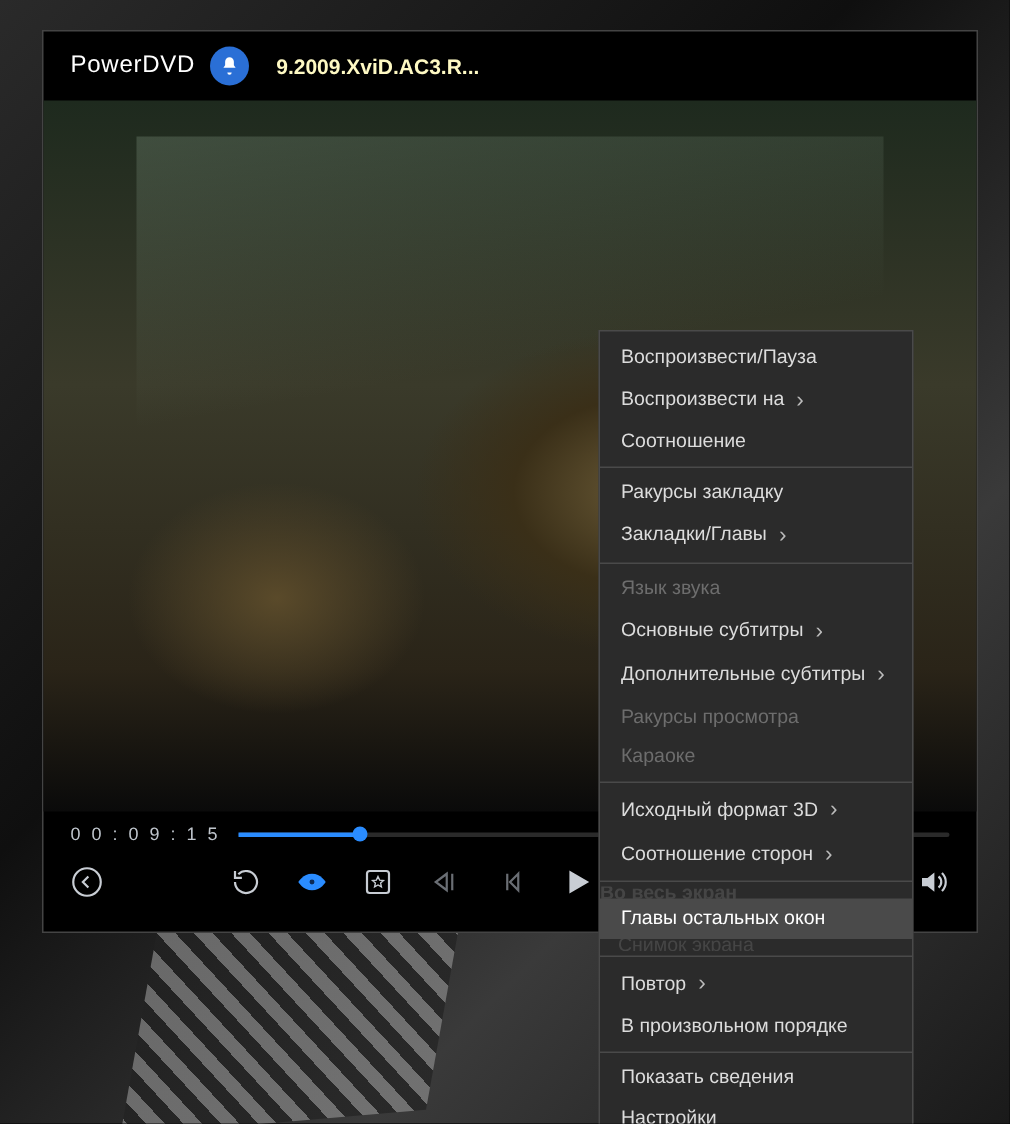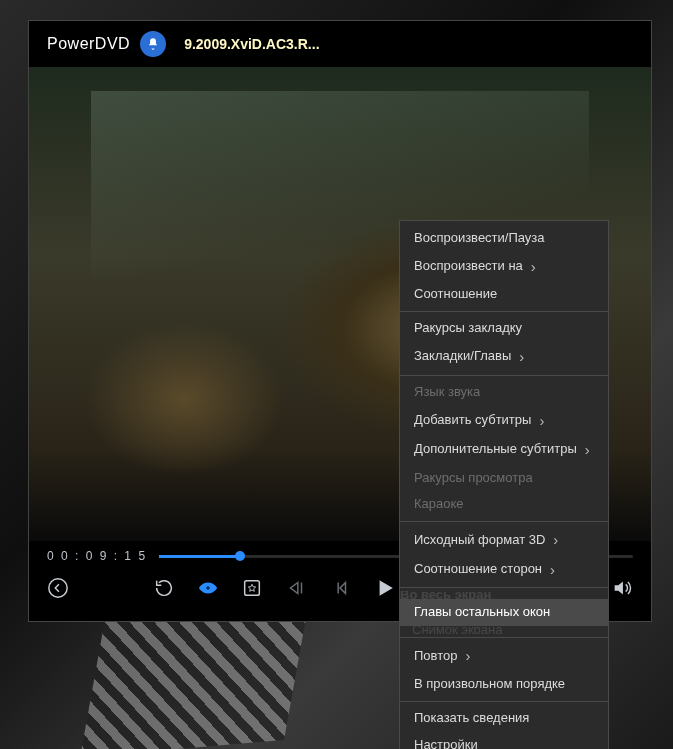--- a/index.html
+++ b/index.html
@@ -227,21 +227,21 @@
       <span>Ракурсы закладку</span>
     </div>
     <div class="ctx-item has-sub">
       <span>Закладки/Главы</span>
     </div>
     <div class="ctx-sep"></div>
     <div class="ctx-item disabled">
       <span>Язык звука</span>
     </div>
     <div class="ctx-item has-sub">
-      <span>Добавить субтитры</span>
+      <span>Основные субтитры</span>
     </div>
     <div class="ctx-item has-sub">
       <span>Дополнительные субтитры</span>
     </div>
     <div class="ctx-item disabled">
       <span>Ракурсы просмотра</span>
     </div>
     <div class="ctx-item disabled">
       <span>Караоке</span>
     </div>

